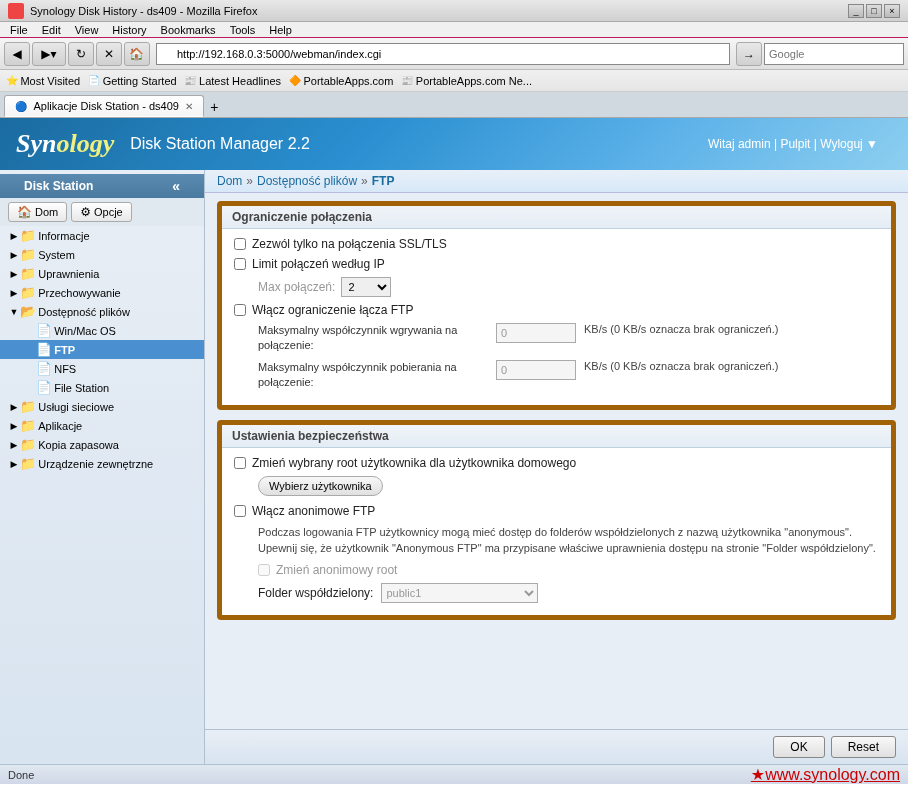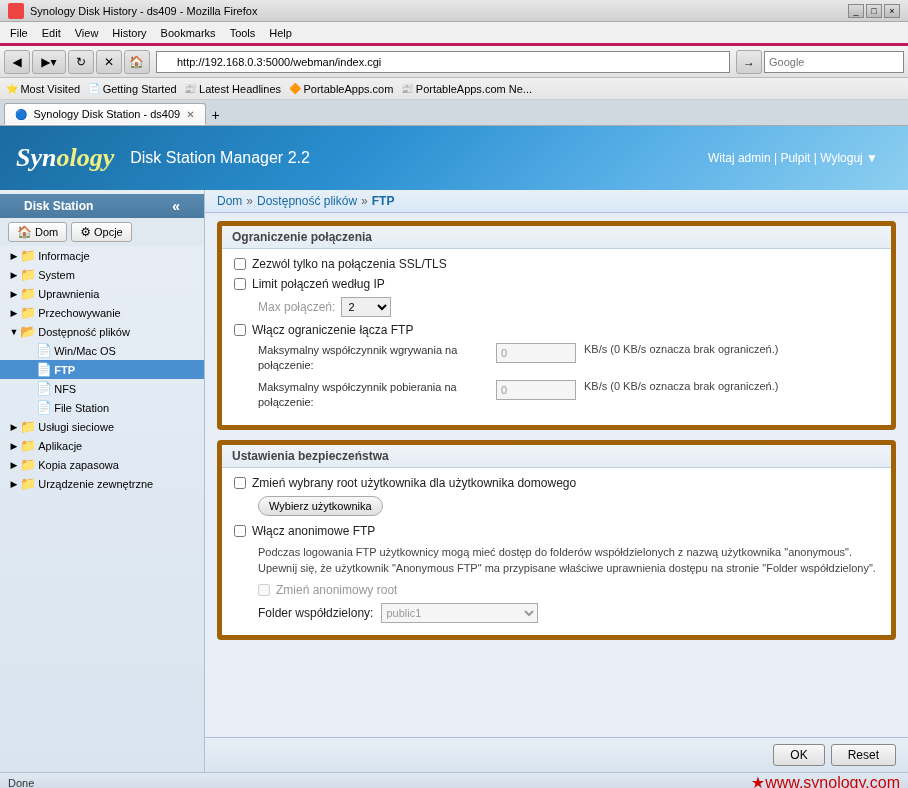--- a/index.html
+++ b/index.html
@@ -28,25 +28,25 @@
       width: 16px; height: 14px;
       background: linear-gradient(to bottom, #ddd, #bbb);
       border: 1px solid #888;
       font-size: 9px;
       display: flex; align-items: center; justify-content: center;
       cursor: pointer;
     }
 
     .browser-menubar {
       background: #f0f0f0;
-      height: 24px;
+      height: 16px;
       display: flex;
       align-items: center;
       padding: 0 4px;
-      border-bottom: 3px solid #be185d;
+      border-bottom: 1px solid #be185d;
       gap: 2px;
     }
     .menu-item {
       padding: 2px 6px;
       font-size: 11px;
       cursor: pointer;
       color: #000;
     }
 
     .browser-toolbar {
@@ -136,21 +136,21 @@
     .app-container {
       display: flex;
       flex-direction: column;
       height: calc(788px - 22px - 20px - 32px - 22px - 26px - 20px);
       background: #fff;
     }
 
     
     .dsm-header {
       background: linear-gradient(135deg, #1a6ba0 0%, #2a8fd0 40%, #5ab0e8 70%, #8dcff0 100%);
-      height: 64px;
+      height: 52px;
       display: flex;
       align-items: center;
       padding: 0 16px;
       position: relative;
     }
     .dsm-logo {
       display: flex;
       align-items: center;
       gap: 8px;
     }
@@ -477,21 +477,21 @@
   </span>
   <span class="bookmark-item">
     <span class="bookmark-icon">📰</span>
     <span>PortableApps.com Ne...</span>
   </span>
 </div>
 
 <div class="tabs-bar">
   <div class="tab active">
     <span style="font-size:10px;">🔵</span>
-    <span>Synology Disk Station - ds409</span>
+    <span>Aplikacje Disk Station - ds409</span>
     <span class="tab-close">✕</span>
   </div>
   <div class="tab-new">+</div>
 </div>
 
 <div class="app-container">
 
   <div class="dsm-header">
     <div class="dsm-logo">
       <span style="font-size:26px; font-weight:bold; font-style:italic; color:#fff; font-family:'Times New Roman', serif;">

